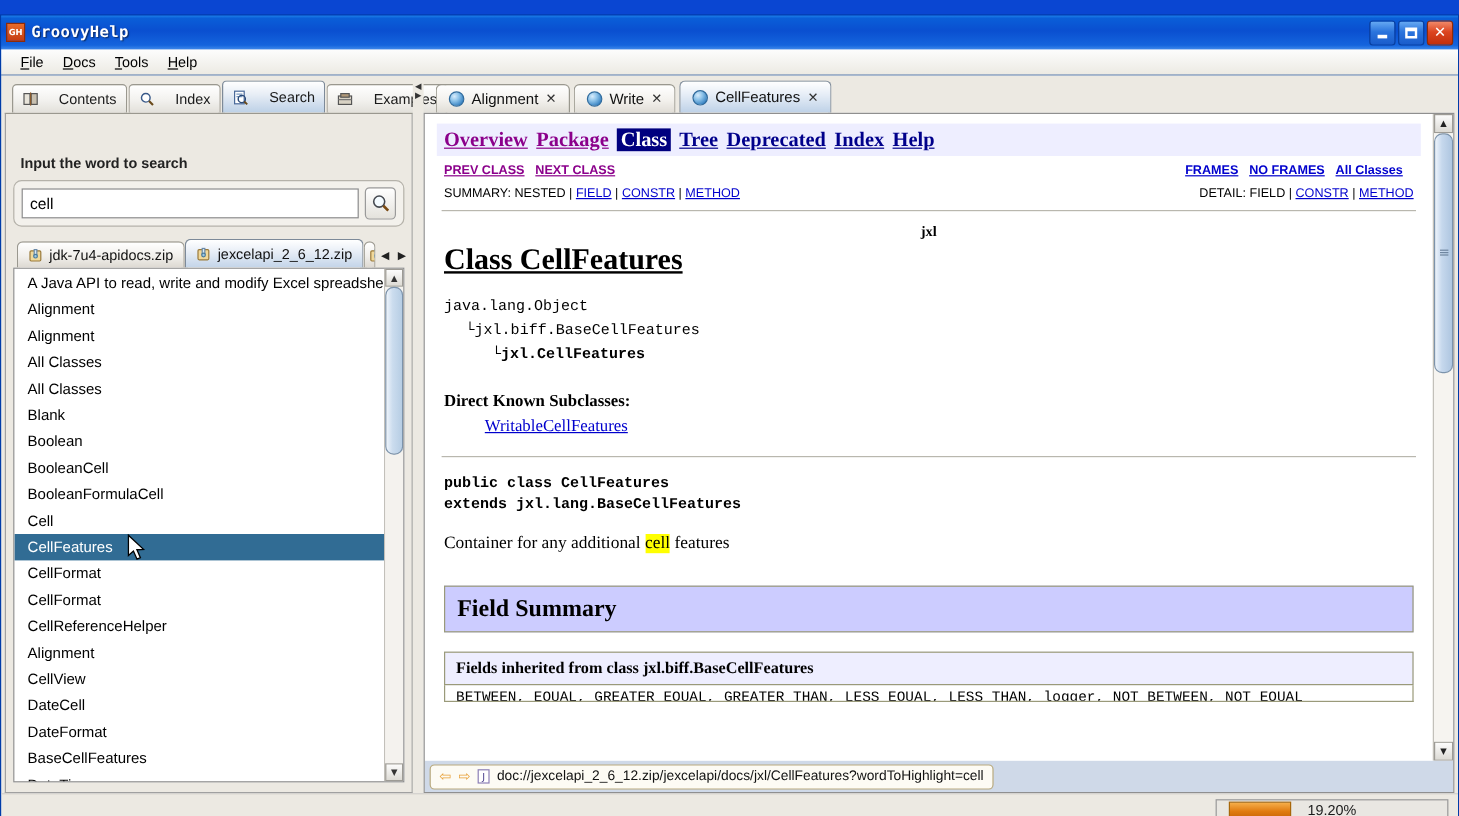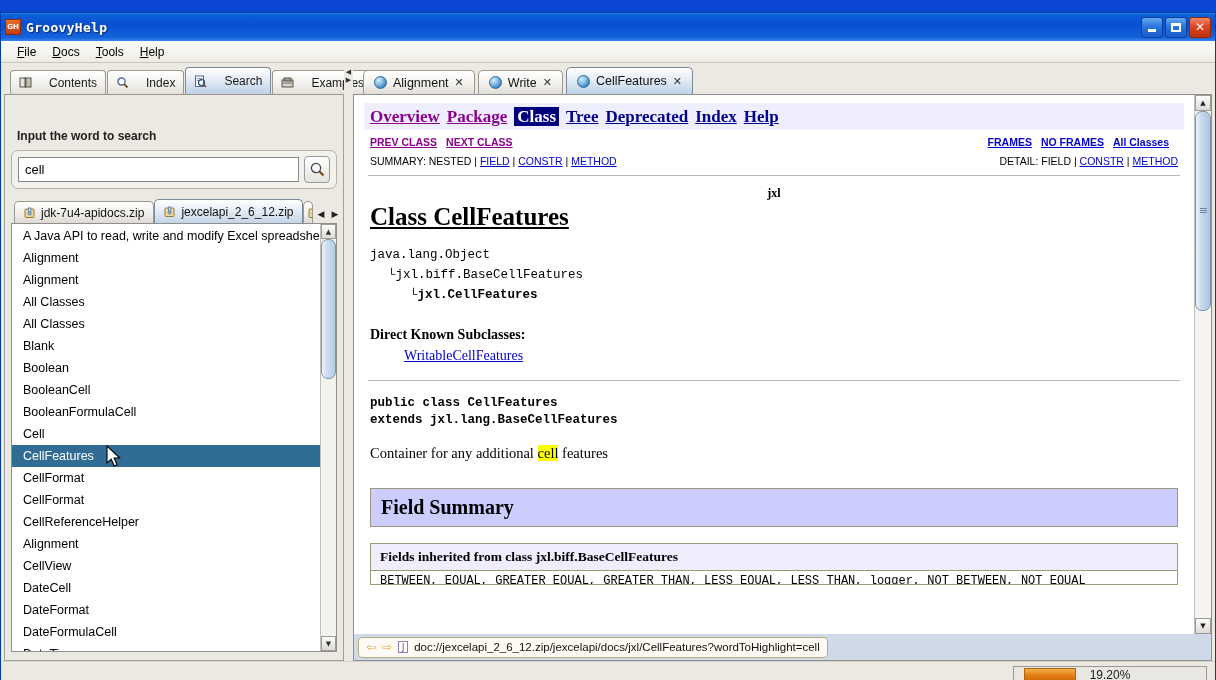--- a/index.html
+++ b/index.html
@@ -490,21 +490,21 @@
               <div class="litem">BooleanFormulaCell</div>
               <div class="litem">Cell</div>
               <div class="litem sel">CellFeatures</div>
               <div class="litem">CellFormat</div>
               <div class="litem">CellFormat</div>
               <div class="litem">CellReferenceHelper</div>
               <div class="litem">Alignment</div>
               <div class="litem">CellView</div>
               <div class="litem">DateCell</div>
               <div class="litem">DateFormat</div>
-              <div class="litem">DateFormulaCell</div>
+              <div class="litem">BaseCellFeatures</div>
               <div class="litem">DateTime</div>
             </div>
           <div class="vscroll">
             <div class="vs-btn">▲</div>
             <div class="vs-track">
               <div class="vs-thumb" style="top:0; height:140px;"></div>
             </div>
             <div class="vs-btn">▼</div>
           </div>
         </div>

